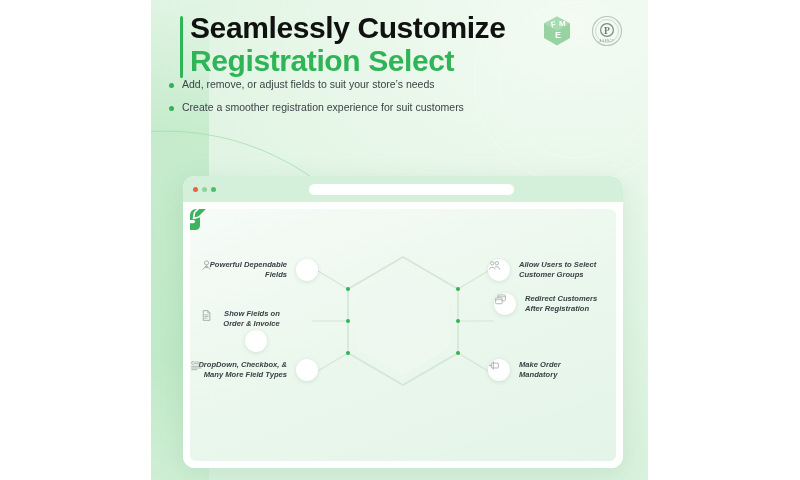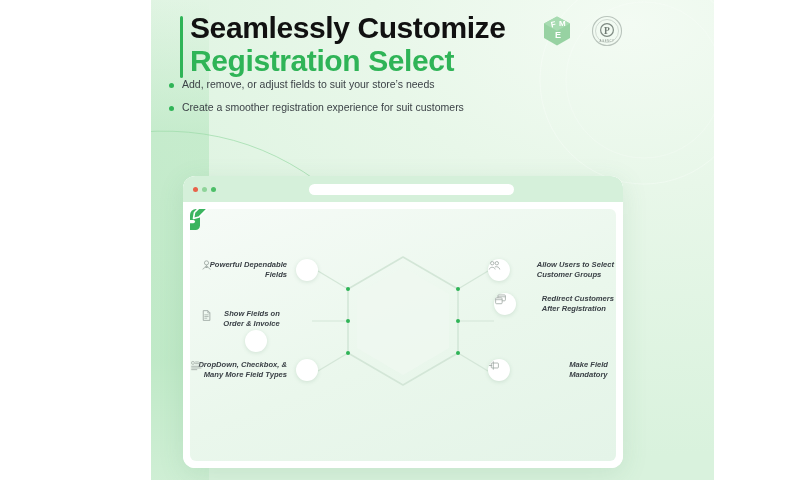--- a/index.html
+++ b/index.html
@@ -17,21 +17,21 @@
     width: 800px;
     height: 480px;
     background: #ffffff;
   }
 
   
   #canvas {
     position: absolute;
     left: 151px;
     top: 0;
-    width: 563px;
+    width: 497px;
     height: 480px;
     background:
       radial-gradient(120% 90% at 85% 5%, #f3fbf3 0%, #e8f7e9 38%, #d9f2dd 100%);
     overflow: hidden;
   }
 
   
   .canvas-wash {
     position: absolute;
     left: 0; top: 0;
@@ -135,21 +135,21 @@
     background: linear-gradient(160deg, #f6fbf7 0%, #eaf7ec 55%, #e4f4e8 100%);
     border-radius: 6px;
     overflow: hidden;
     font-style: italic;
   }
 
   
   #diagram { position: absolute; left: 0; top: 0; width: 100%; height: 100%; }
   #diagram svg { position: absolute; left: 0; top: 0; }
 
-  .node { position: absolute; display: flex; align-items: center; justify-content: space-between; }
+  .node { position: absolute; display: flex; align-items: center; }
   .node.left  { flex-direction: row; }
   .node.right { flex-direction: row; }
 
   .badge {
     width: 22px; height: 22px; border-radius: 50%;
     background: #ffffff;
     box-shadow: 0 1px 4px rgba(60,120,80,.16);
     display: flex; align-items: center; justify-content: center;
     flex: 0 0 auto;
   }
@@ -349,21 +349,21 @@
             </div>
 
             <div class="node right" style="left:298px; top:150px; width:120px;">
               <span class="badge">
                 <svg width="13" height="13" viewBox="0 0 20 20">
                   <rect x="5" y="6.2" width="11" height="7.6" rx="1.3" fill="none" stroke="#9aa5a0" stroke-width="1.2"></rect>
                   <path d="M8.2 4.2 V15.8" stroke="#9aa5a0" stroke-width="1.2" stroke-linecap="round"></path>
                   <path d="M2.2 10 h3.6" stroke="#9aa5a0" stroke-width="1.2" stroke-linecap="round"></path>
                 </svg>
               </span>
-              <span class="node-label">Make Field
+              <span class="node-label">Make Order
 Mandatory</span>
             </div>
 
           </div>
         </div>
       </div>
     </div>
 
   </div>
 </div>

